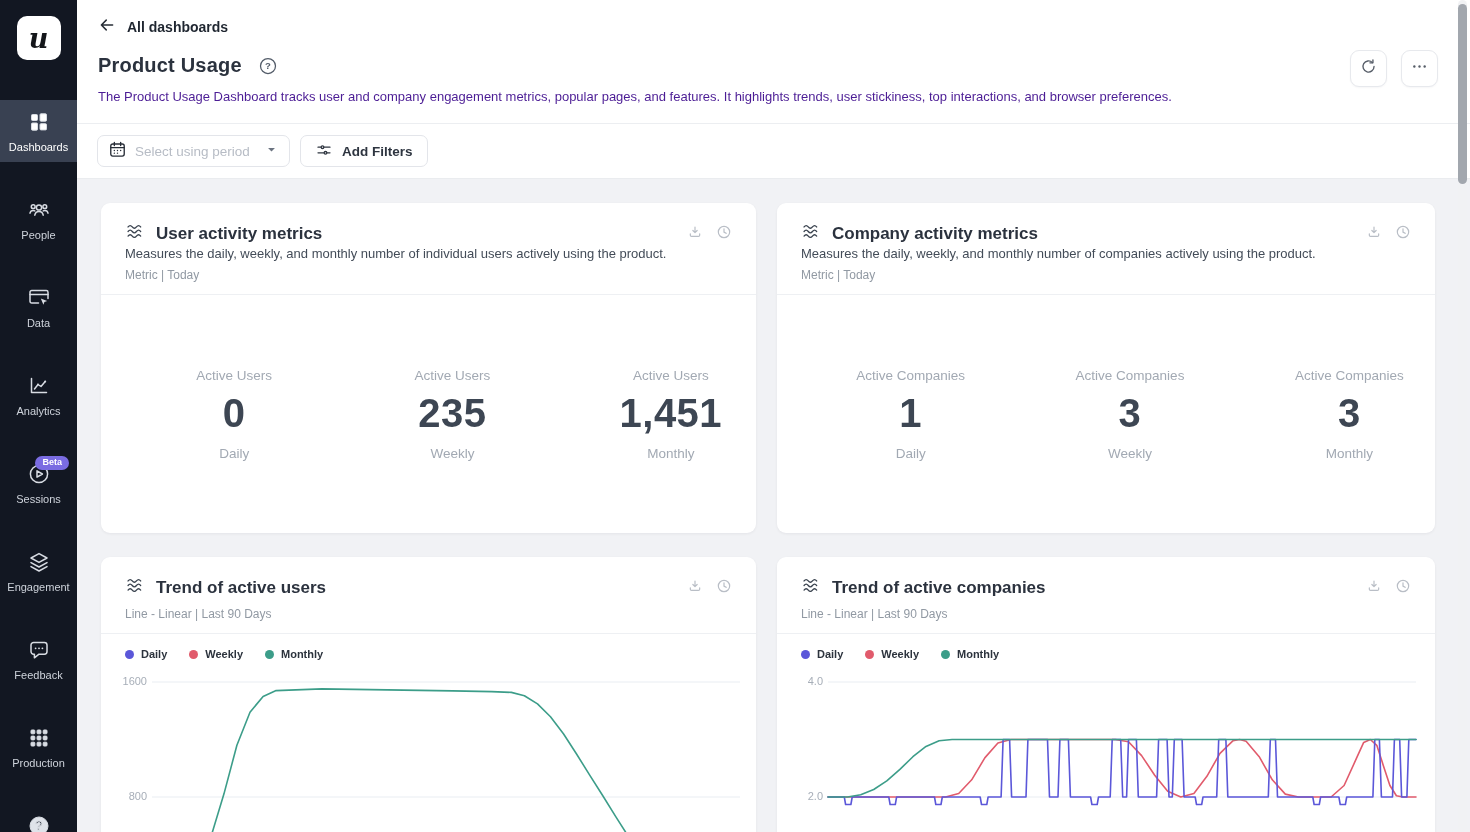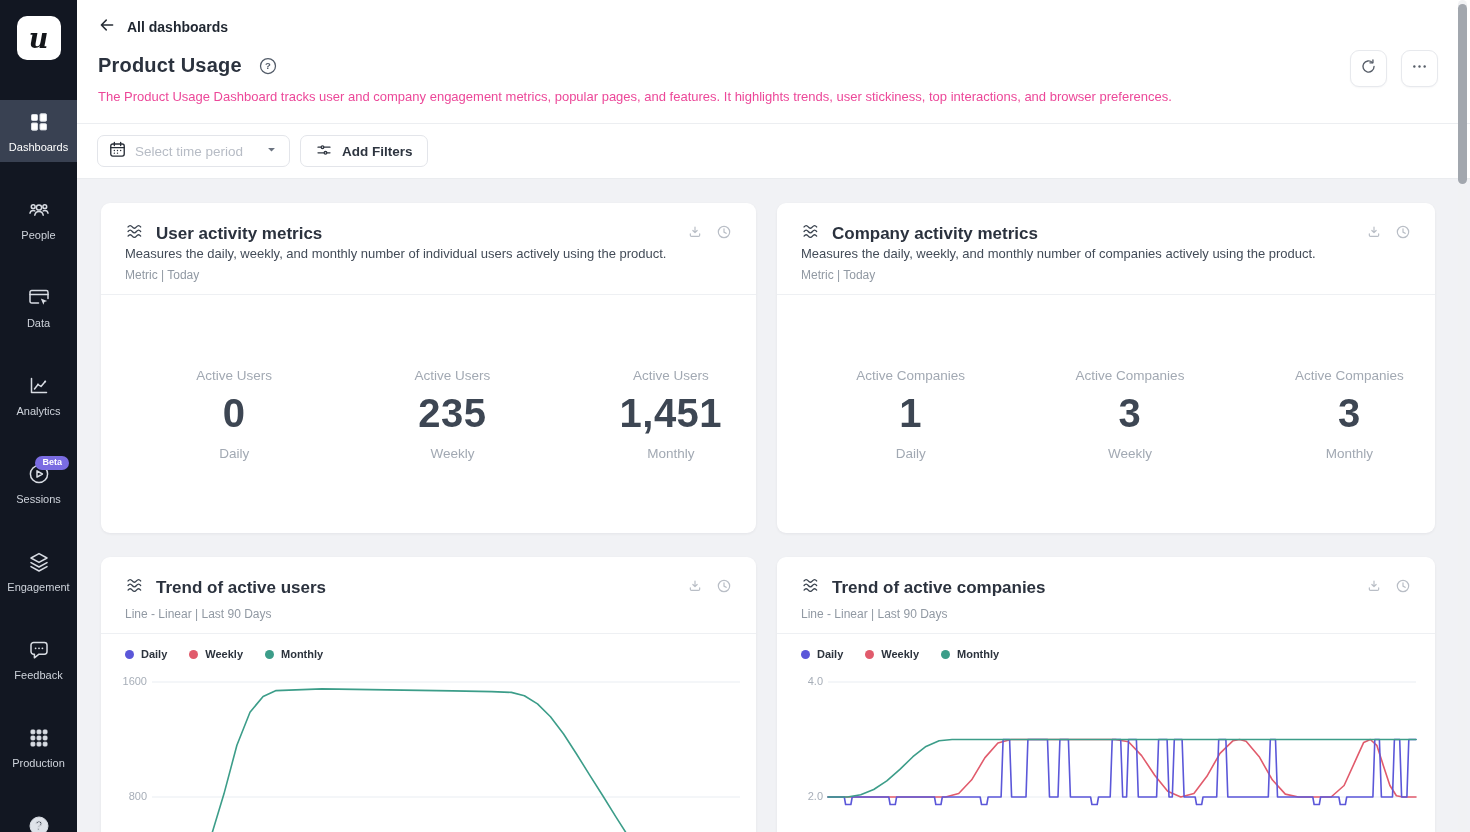--- a/index.html
+++ b/index.html
@@ -25,21 +25,21 @@
   
   .main { flex:1; display:flex; flex-direction:column; position:relative; background:#fff; }
 
   .topbar { padding:16px 35px 0 21px; border-bottom:1px solid #eceef1; position:relative; background:#fff; }
   .back-row { display:flex; align-items:center; gap:11px; margin-bottom:16px; cursor:pointer; }
   .back-row svg { width:18px; height:18px; }
   .back-label { font-size:14px; font-weight:700; color:#1f2630; }
   .title-row { display:flex; align-items:center; margin-bottom:12px; }
   .page-title { font-size:20px; font-weight:700; color:#2b323e; letter-spacing:.2px; }
   .help-circle { margin-left:16px; cursor:pointer; display:flex; }
-  .page-desc { font-size:13px; color:#ec4899; padding-bottom:19px; }
+  .page-desc { font-size:13px; color:#4c1d95; padding-bottom:19px; }
   .top-actions { position:absolute; right:32px; top:50px; display:flex; gap:14px; }
   .icon-btn { width:37px; height:37px; background:#fff; border:1px solid #e7e9ed; border-radius:9px;
     display:flex; align-items:center; justify-content:center; cursor:pointer; box-shadow:0 1px 2px rgba(16,24,40,.04); }
 
   .filterbar { height:55px; background:#fff; display:flex; align-items:center; gap:10px; padding-left:20px;
     border-bottom:1px solid #eaecef; flex-shrink:0; }
   .select-box { width:193px; height:32px; border:1px solid #e3e5ea; border-radius:7px; display:flex; align-items:center;
     padding:0 10px; gap:8px; cursor:pointer; background:#fff; position:relative; }
   .select-placeholder { font-size:13.5px; color:#b7bcc5; flex:1; }
   .add-filters-btn { height:32px; border:1px solid #e3e5ea; border-radius:7px; background:#fff; display:flex;
@@ -265,21 +265,21 @@
           <svg viewBox="0 0 24 24" width="19" height="19" fill="none" stroke="#272d37" stroke-width="1.7" stroke-linecap="round">
             <rect x="3.5" y="5" width="17" height="15.3" rx="2.5"></rect>
             <path d="M8 3v4M16 3v4M3.5 9.6h17"></path>
             <circle cx="8" cy="13.2" r="0.9" fill="#272d37" stroke="none"></circle>
               <circle cx="12" cy="13.2" r="0.9" fill="#272d37" stroke="none"></circle>
             <circle cx="16" cy="13.2" r="0.9" fill="#272d37" stroke="none"></circle>
               <circle cx="8" cy="16.6" r="0.9" fill="#272d37" stroke="none"></circle>
             <circle cx="12" cy="16.6" r="0.9" fill="#272d37" stroke="none"></circle>
           </svg>
         </span>
-        <span class="select-placeholder">Select time period</span>
+        <span class="select-placeholder">Select using period</span>
         <span>
           <svg viewBox="0 0 24 24" width="15" height="15" fill="#6b7380">
               <path d="M6.5 9.5l5.5 5.5 5.5-5.5z"></path>
             </svg>
         </span>
       </div>
 
       <button class="add-filters-btn">
         <span>
           <svg viewBox="0 0 24 24" width="18" height="18" fill="none" stroke="#2f3640" stroke-width="1.7" stroke-linecap="round">

